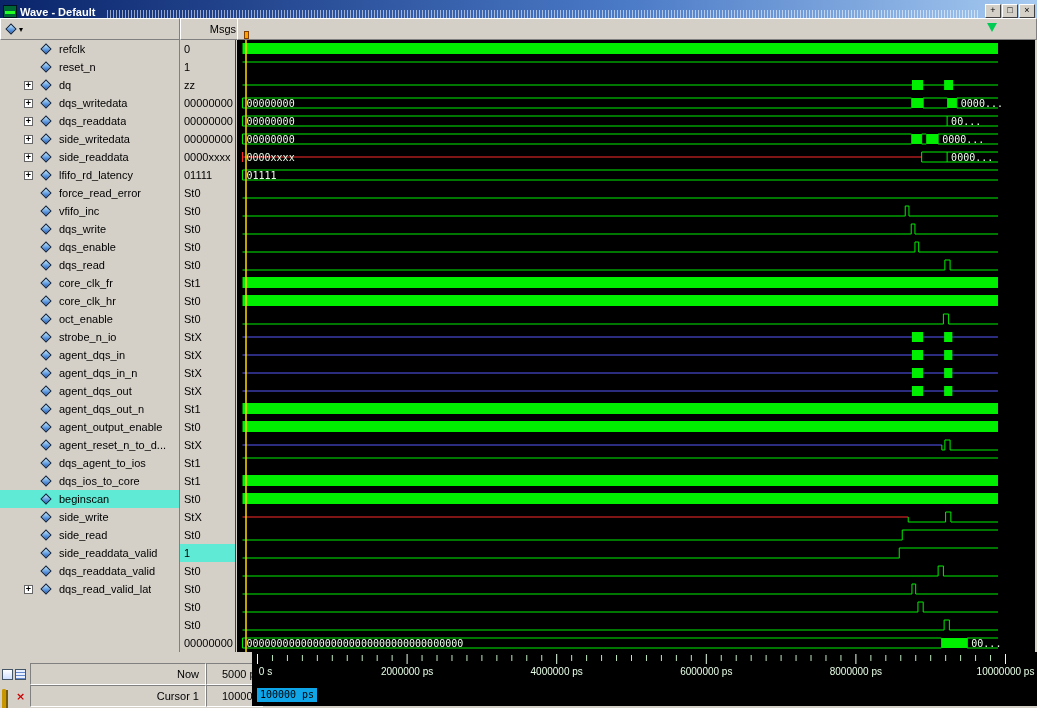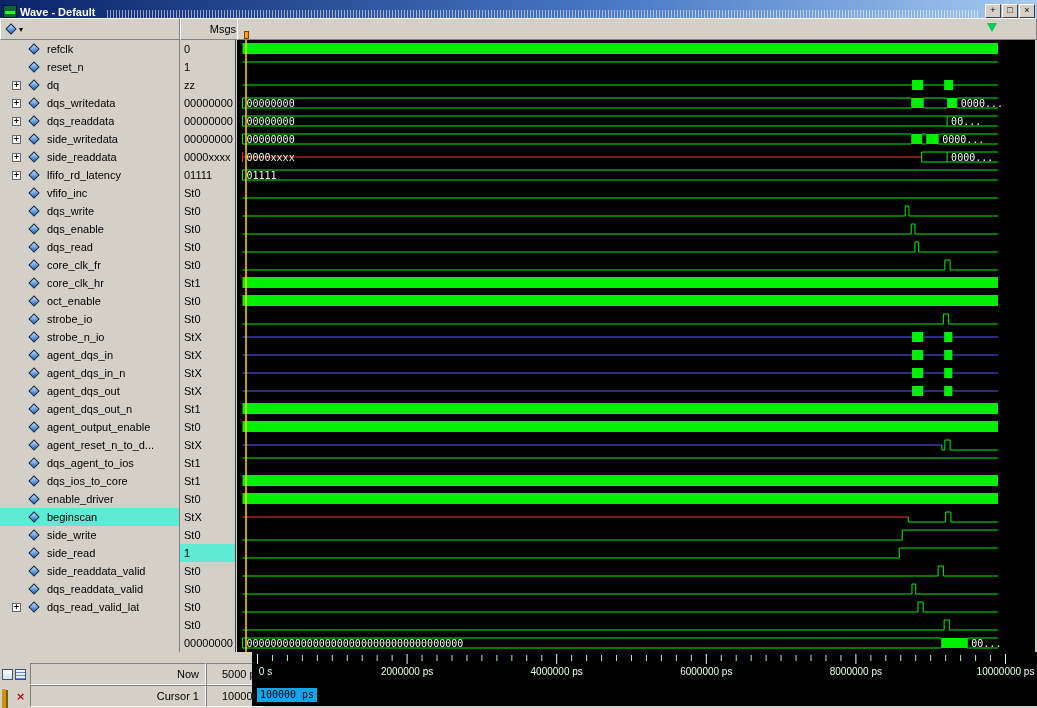--- a/index.html
+++ b/index.html
@@ -19,21 +19,21 @@
   .values-header{left:180px;width:61px;text-align:right;font-size:11px;line-height:20px;padding-right:4px;}
   .wave-header{left:237px;width:800px;}
   .diamond{width:8px;height:8px;transform:rotate(45deg);background:linear-gradient(135deg,#bfe9ff,#1d62c8);border:1px solid #10233f;flex:none;}
   .dd-arrow{font-size:8px;margin-left:4px;color:#000;}
   .cursor-flag{position:absolute;left:6px;bottom:0;width:5px;height:8px;background:#ffa000;border:1px solid #804000;}
   .now-marker{position:absolute;left:749px;top:4px;width:0;height:0;border-left:5px solid transparent;border-right:5px solid transparent;border-top:9px solid #00cc55;}
   
   .names-col{position:absolute;left:0;top:40px;width:180px;height:612px;background:#d4d0c8;border-right:1px solid #808080;overflow:hidden;}
   .values-col{position:absolute;left:180px;top:40px;width:56px;height:612px;background:#d4d0c8;border-right:1px solid #404040;overflow:hidden;}
   .wave-col{position:absolute;left:237px;top:40px;width:798px;height:612px;background:#000;overflow:hidden;}
-  .nrow{height:18px;display:flex;align-items:center;font-size:11px;color:#000;white-space:nowrap;}
+  .nrow{height:18px;display:flex;align-items:center;font-size:11px;color:#000;white-space:nowrap;padding-left:12px;}
   .nrow.sel,.vrow.sel{background:#5eead4;}
   .expand{width:9px;height:9px;border:1px solid #666;background:#fff;color:#000;font:bold 9px/7px "Liberation Sans",sans-serif;text-align:center;margin-left:12px;flex:none;}
   .expand.hidden{visibility:hidden;}
   .nrow .diamond{margin-left:9px;}
   .nlabel{margin-left:9px;overflow:hidden;}
   .vrow{height:18px;line-height:18px;font-size:11px;color:#000;padding-left:4px;white-space:nowrap;overflow:hidden;}
   
   .bottom-left{position:absolute;left:0;top:652px;width:237px;height:56px;background:#d4d0c8;}
   .b-row{position:absolute;left:0;width:263px;height:22px;display:flex;align-items:stretch;}
   .now-row{top:11px;}
@@ -118,20 +118,25 @@
         <span class="nlabel">side_readdata</span>
       </div>
       <div class="nrow">
         <span class="expand">+</span>
         <span class="diamond"></span>
         <span class="nlabel">lfifo_rd_latency</span>
       </div>
       <div class="nrow">
         <span class="expand hidden">+</span>
         <span class="diamond"></span>
+        <span class="nlabel">force_read_error</span>
+      </div>
+      <div class="nrow">
+        <span class="expand hidden">+</span>
+        <span class="diamond"></span>
         <span class="nlabel">vfifo_inc</span>
       </div>
       <div class="nrow">
         <span class="expand hidden">+</span>
         <span class="diamond"></span>
         <span class="nlabel">dqs_write</span>
       </div>
       <div class="nrow">
         <span class="expand hidden">+</span>
         <span class="diamond"></span>
@@ -153,25 +158,20 @@
         <span class="nlabel">core_clk_hr</span>
       </div>
       <div class="nrow">
         <span class="expand hidden">+</span>
         <span class="diamond"></span>
         <span class="nlabel">oct_enable</span>
       </div>
       <div class="nrow">
         <span class="expand hidden">+</span>
         <span class="diamond"></span>
-        <span class="nlabel">strobe_io</span>
-      </div>
-      <div class="nrow">
-        <span class="expand hidden">+</span>
-        <span class="diamond"></span>
         <span class="nlabel">strobe_n_io</span>
       </div>
       <div class="nrow">
         <span class="expand hidden">+</span>
         <span class="diamond"></span>
         <span class="nlabel">agent_dqs_in</span>
       </div>
       <div class="nrow">
         <span class="expand hidden">+</span>
         <span class="diamond"></span>
@@ -199,25 +199,20 @@
       </div>
       <div class="nrow">
         <span class="expand hidden">+</span>
         <span class="diamond"></span>
         <span class="nlabel">dqs_agent_to_ios</span>
       </div>
       <div class="nrow">
         <span class="expand hidden">+</span>
         <span class="diamond"></span>
         <span class="nlabel">dqs_ios_to_core</span>
-      </div>
-      <div class="nrow">
-        <span class="expand hidden">+</span>
-        <span class="diamond"></span>
-        <span class="nlabel">enable_driver</span>
       </div>
       <div class="nrow sel">
         <span class="expand hidden">+</span>
         <span class="diamond"></span>
         <span class="nlabel">beginscan</span>
       </div>
       <div class="nrow">
         <span class="expand hidden">+</span>
         <span class="diamond"></span>
         <span class="nlabel">side_write</span>

